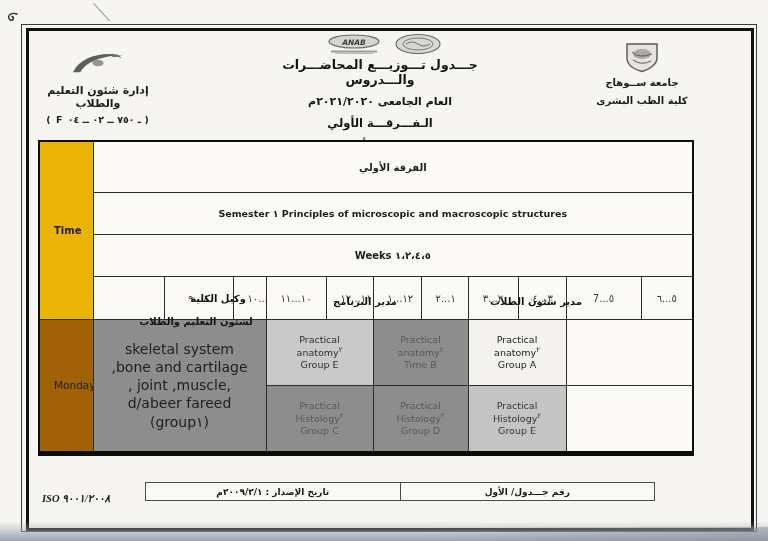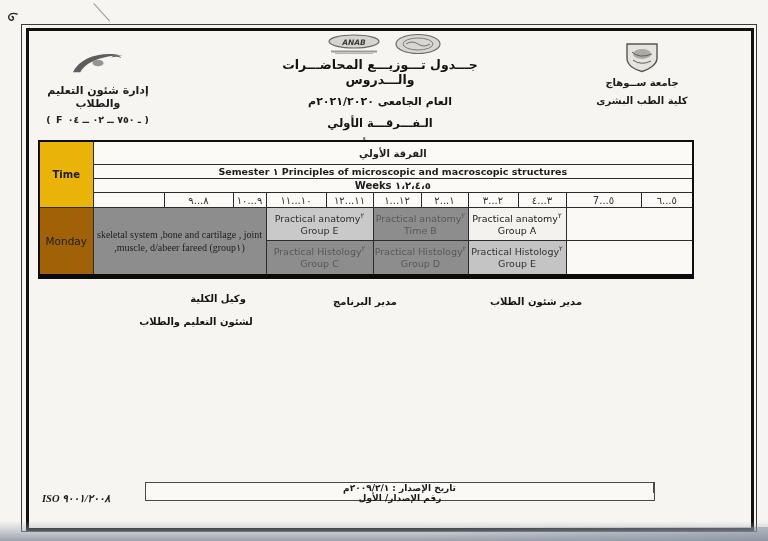--- a/index.html
+++ b/index.html
@@ -51,52 +51,52 @@
   .org-right .uni{font-size:10px;font-weight:bold;color:#1c1c1c;}
   .org-right .fac{font-size:10px;font-weight:bold;color:#1c1c1c;margin-top:7px;}
   
   .tt-wrap{position:absolute;left:38px;top:140px;}
   table.tt{
     border-collapse:collapse;table-layout:fixed;width:654px;
     border:2px solid #0e0e0e;border-bottom:5px solid #0b0b0b;
     background:#fbfaf7;
   }
   table.tt td{
-    border:1px solid #2c2c2c;padding:0;text-align:center;vertical-align:middle;overflow:hidden;
+    border:1px solid #2c2c2c;padding:14px;text-align:center;vertical-align:middle;overflow:hidden;
     color:#1d1d1d;
   }
   tr.r1 td{height:22px;font-size:10px;font-weight:bold;}
   tr.r2 td{height:13px;font-size:9.5px;font-weight:bold;}
   tr.r3 td{height:13px;font-size:10px;font-weight:bold;}
   tr.r4 td{height:14px;font-size:10px;color:#333;}
   .time-cell{font-size:11px;color:#2a2a2a;background:#eab308;}
   .day-cell{font-size:10.5px;color:#222;background:#a16207;}
   tr.mon-top td{height:32px;}
   tr.mon-bottom td{height:33px;}
   .lecture-cell{
     background:var(--cell_dark,#8d8d8d);color:#454545;
-    font-size:10px;line-height:1.3;padding:0 8px;font-family:Liberation Serif, serif;
+    font-size:14px;line-height:1.3;padding:0 8px;
   }
   .sess{font-size:9.5px;line-height:1.25;}
   .sess sup{font-size:7px;}
   .sess.light{background:var(--cell_light,#c9c9c9);color:#2e2e2e;}
   .sess.dark{background:var(--cell_dark,#8d8d8d);color:#585858;}
   .sess.white{background:#f3f2ee;color:#222;}
   .sess.lighter{background:var(--cell_lighter,#c4c4c4);color:#333;}
   .sess.blank{background:#faf9f5;}
   
   .sig{position:absolute;font-size:10px;font-weight:bold;color:#151515;text-align:center;direction:rtl;}
   .sig.students{left:481px;top:296px;width:110px;}
   .sig.program{left:310px;top:296px;width:110px;}
   .sig.vice1{left:160px;top:293px;width:116px;}
   .sig.vice2{left:126px;top:316px;width:140px;}
   
   .footer-tbl{
     position:absolute;left:145px;top:482px;width:510px;height:19px;
-    display:flex;border:1px solid #4a4a4a;box-sizing:border-box;background:#faf9f6;flex-direction:column;
+    display:flex;border:1px solid #4a4a4a;box-sizing:border-box;background:#faf9f6;
   }
   .footer-cell{
     flex:1;display:flex;align-items:center;justify-content:center;
     font-size:9px;font-weight:bold;color:#1a1a1a;direction:rtl;
   }
   .footer-cell.date{border-right:1px solid #4a4a4a;}
   .iso{
     position:absolute;left:42px;top:492px;
     font-family:"Liberation Serif","DejaVu Serif",serif;font-style:italic;font-weight:bold;
     font-size:10.5px;color:#1c1c1c;direction:ltr;
@@ -233,19 +233,19 @@
       </table>
   </div>
 
   <div class="sig students">مدير شئون الطلاب</div>
   <div class="sig program">مدير البرنامج</div>
   <div class="sig vice1">وكيل الكلية</div>
   <div class="sig vice2">لشئون التعليم والطلاب</div>
 
   <div class="footer-tbl">
     <div class="footer-cell date">تاريخ الإصدار : ٢٠٠٩/٢/١م</div>
-    <div class="footer-cell">رقم الإصدار/ الأول</div>
+    <div class="footer-cell">رقم جـــدول/ الأول</div>
   </div>
   <div class="iso">ISO ٩٠٠١/٢٠٠٨</div>
 
   <div class="bottom-band"></div>
   <div class="bottom-band2"></div>
 </div>
 
 </body></html>

